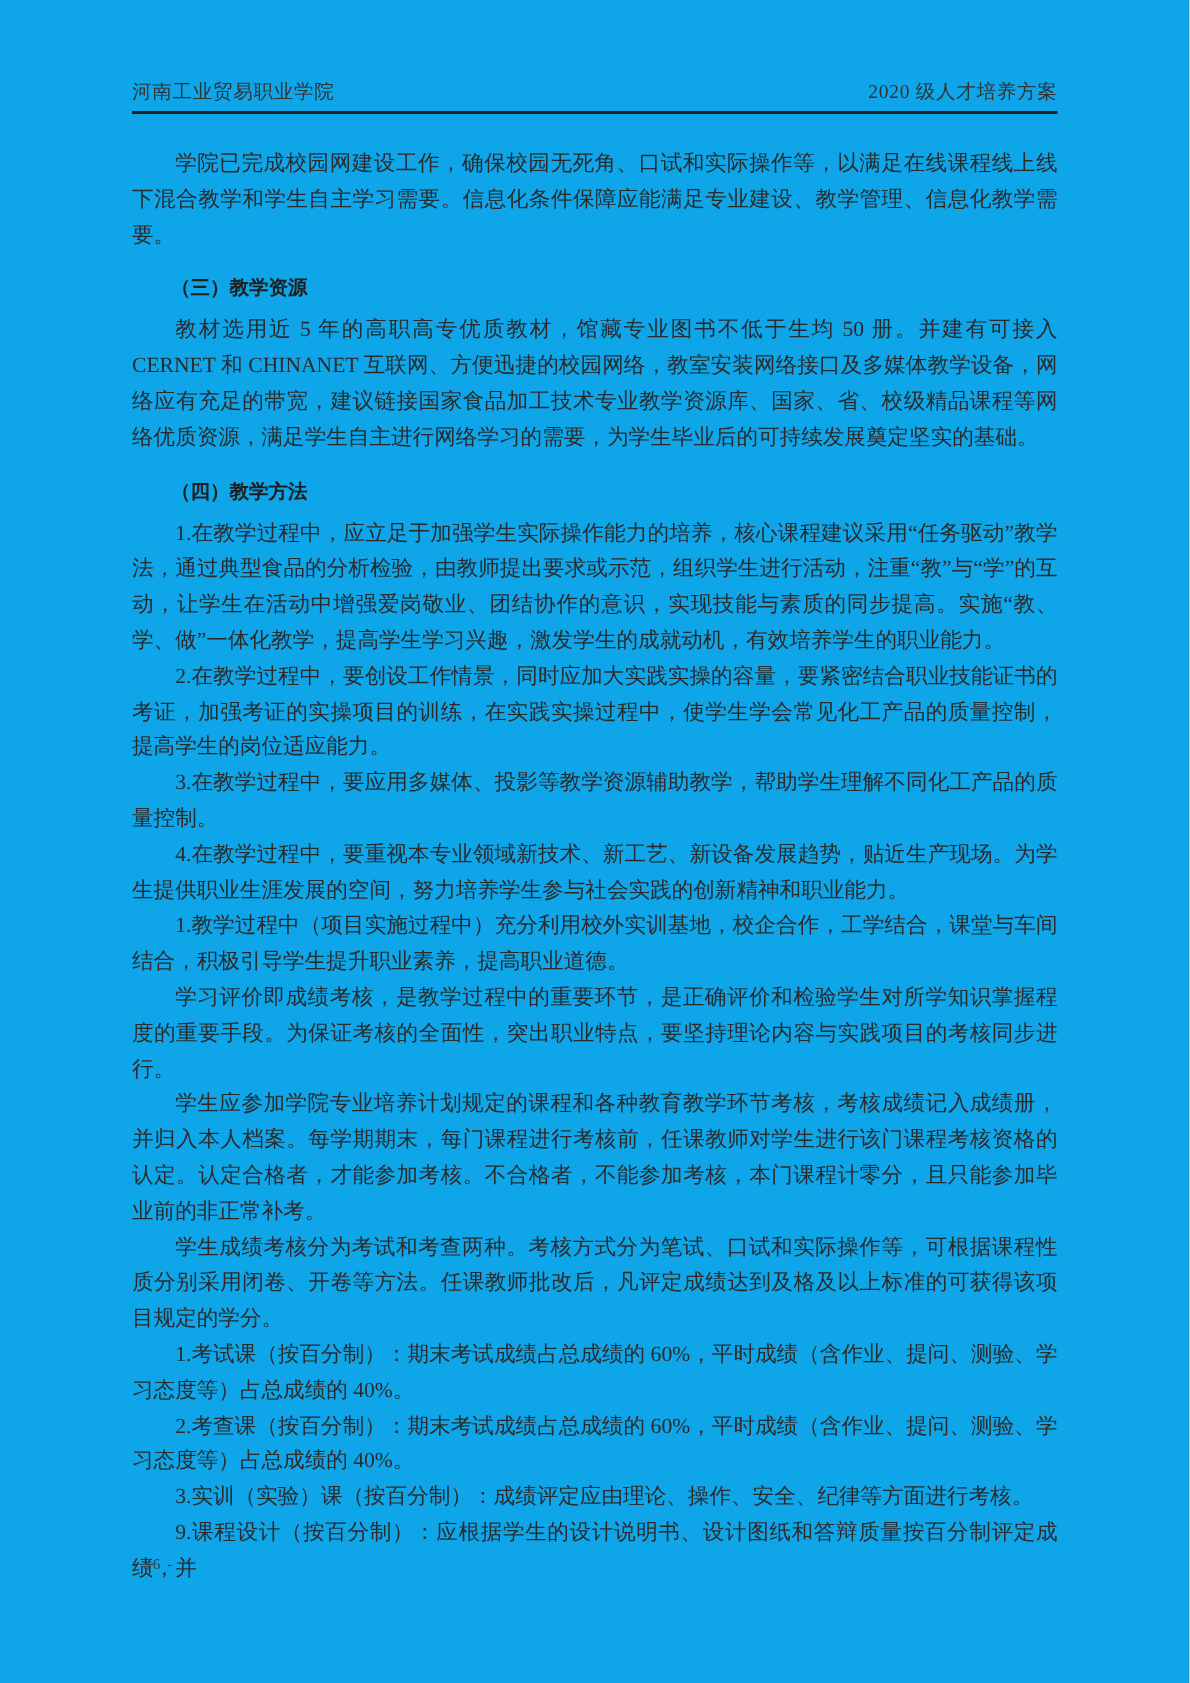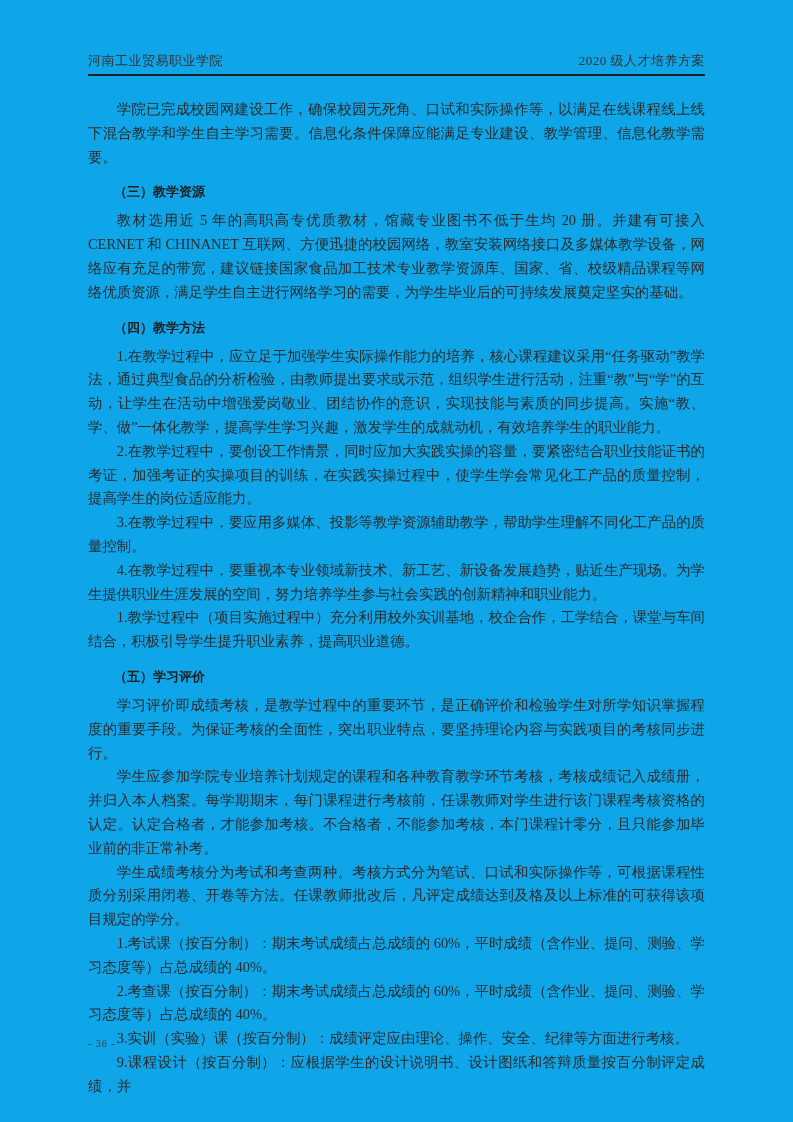--- a/index.html
+++ b/index.html
@@ -63,30 +63,29 @@
   <div class="hdr">
     <span>河南工业贸易职业学院</span>
     <span>2020 级人才培养方案</span>
   </div>
 
   <div class="content">
 
     <p class="para">学院已完成校园网建设工作，确保校园无死角、口试和实际操作等，以满足在线课程线上线下混合教学和学生自主学习需要。信息化条件保障应能满足专业建设、教学管理、信息化教学需要。</p>
 
     <h3 class="sec-heading">（三）教学资源</h3>
-    <p class="para">教材选用近 5 年的高职高专优质教材，馆藏专业图书不低于生均 20 册。并建有可接入 CERNET 和 CHINANET 互联网、方便迅捷的校园网络，教室安装网络接口及多媒体教学设备，网络应有充足的带宽，建议链接国家食品加工技术专业教学资源库、国家、省、校级精品课程等网络优质资源，满足学生自主进行网络学习的需要，为学生毕业后的可持续发展奠定坚实的基础。</p>
+    <p class="para">教材选用近 5 年的高职高专优质教材，馆藏专业图书不低于生均 50 册。并建有可接入 CERNET 和 CHINANET 互联网、方便迅捷的校园网络，教室安装网络接口及多媒体教学设备，网络应有充足的带宽，建议链接国家食品加工技术专业教学资源库、国家、省、校级精品课程等网络优质资源，满足学生自主进行网络学习的需要，为学生毕业后的可持续发展奠定坚实的基础。</p>
 
     <h3 class="sec-heading">（四）教学方法</h3>
     <p class="para">1.在教学过程中，应立足于加强学生实际操作能力的培养，核心课程建议采用“任务驱动”教学法，通过典型食品的分析检验，由教师提出要求或示范，组织学生进行活动，注重“教”与“学”的互动，让学生在活动中增强爱岗敬业、团结协作的意识，实现技能与素质的同步提高。实施“教、学、做”一体化教学，提高学生学习兴趣，激发学生的成就动机，有效培养学生的职业能力。</p>
     <p class="para">2.在教学过程中，要创设工作情景，同时应加大实践实操的容量，要紧密结合职业技能证书的考证，加强考证的实操项目的训练，在实践实操过程中，使学生学会常见化工产品的质量控制，提高学生的岗位适应能力。</p>
     <p class="para">3.在教学过程中，要应用多媒体、投影等教学资源辅助教学，帮助学生理解不同化工产品的质量控制。</p>
     <p class="para">4.在教学过程中，要重视本专业领域新技术、新工艺、新设备发展趋势，贴近生产现场。为学生提供职业生涯发展的空间，努力培养学生参与社会实践的创新精神和职业能力。</p>
     <p class="para">1.教学过程中（项目实施过程中）充分利用校外实训基地，校企合作，工学结合，课堂与车间结合，积极引导学生提升职业素养，提高职业道德。</p>
 
-    <h3 class="sec-heading">（五）学习评价</h3>
     <p class="para">学习评价即成绩考核，是教学过程中的重要环节，是正确评价和检验学生对所学知识掌握程度的重要手段。为保证考核的全面性，突出职业特点，要坚持理论内容与实践项目的考核同步进行。</p>
     <p class="para">学生应参加学院专业培养计划规定的课程和各种教育教学环节考核，考核成绩记入成绩册，并归入本人档案。每学期期末，每门课程进行考核前，任课教师对学生进行该门课程考核资格的认定。认定合格者，才能参加考核。不合格者，不能参加考核，本门课程计零分，且只能参加毕业前的非正常补考。</p>
     <p class="para">学生成绩考核分为考试和考查两种。考核方式分为笔试、口试和实际操作等，可根据课程性质分别采用闭卷、开卷等方法。任课教师批改后，凡评定成绩达到及格及以上标准的可获得该项目规定的学分。</p>
     <p class="para">1.考试课（按百分制）：期末考试成绩占总成绩的 60%，平时成绩（含作业、提问、测验、学习态度等）占总成绩的 40%。</p>
     <p class="para">2.考查课（按百分制）：期末考试成绩占总成绩的 60%，平时成绩（含作业、提问、测验、学习态度等）占总成绩的 40%。</p>
     <p class="para">3.实训（实验）课（按百分制）：成绩评定应由理论、操作、安全、纪律等方面进行考核。</p>
     <p class="para">9.课程设计（按百分制）：应根据学生的设计说明书、设计图纸和答辩质量按百分制评定成绩，并</p>
 
   </div>
 

